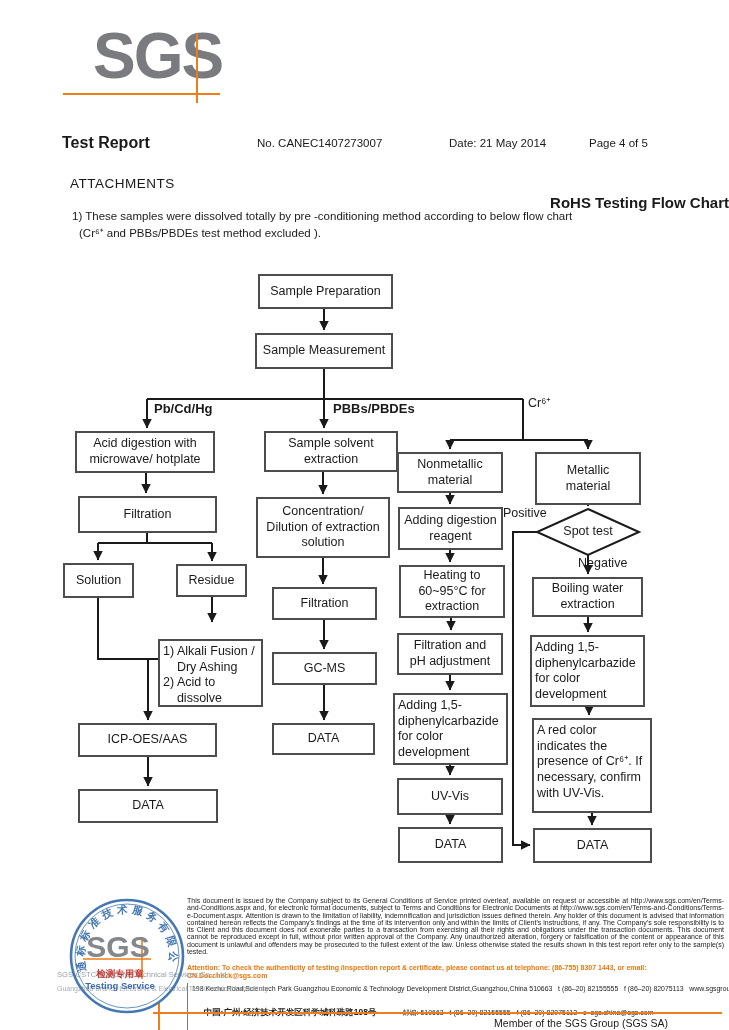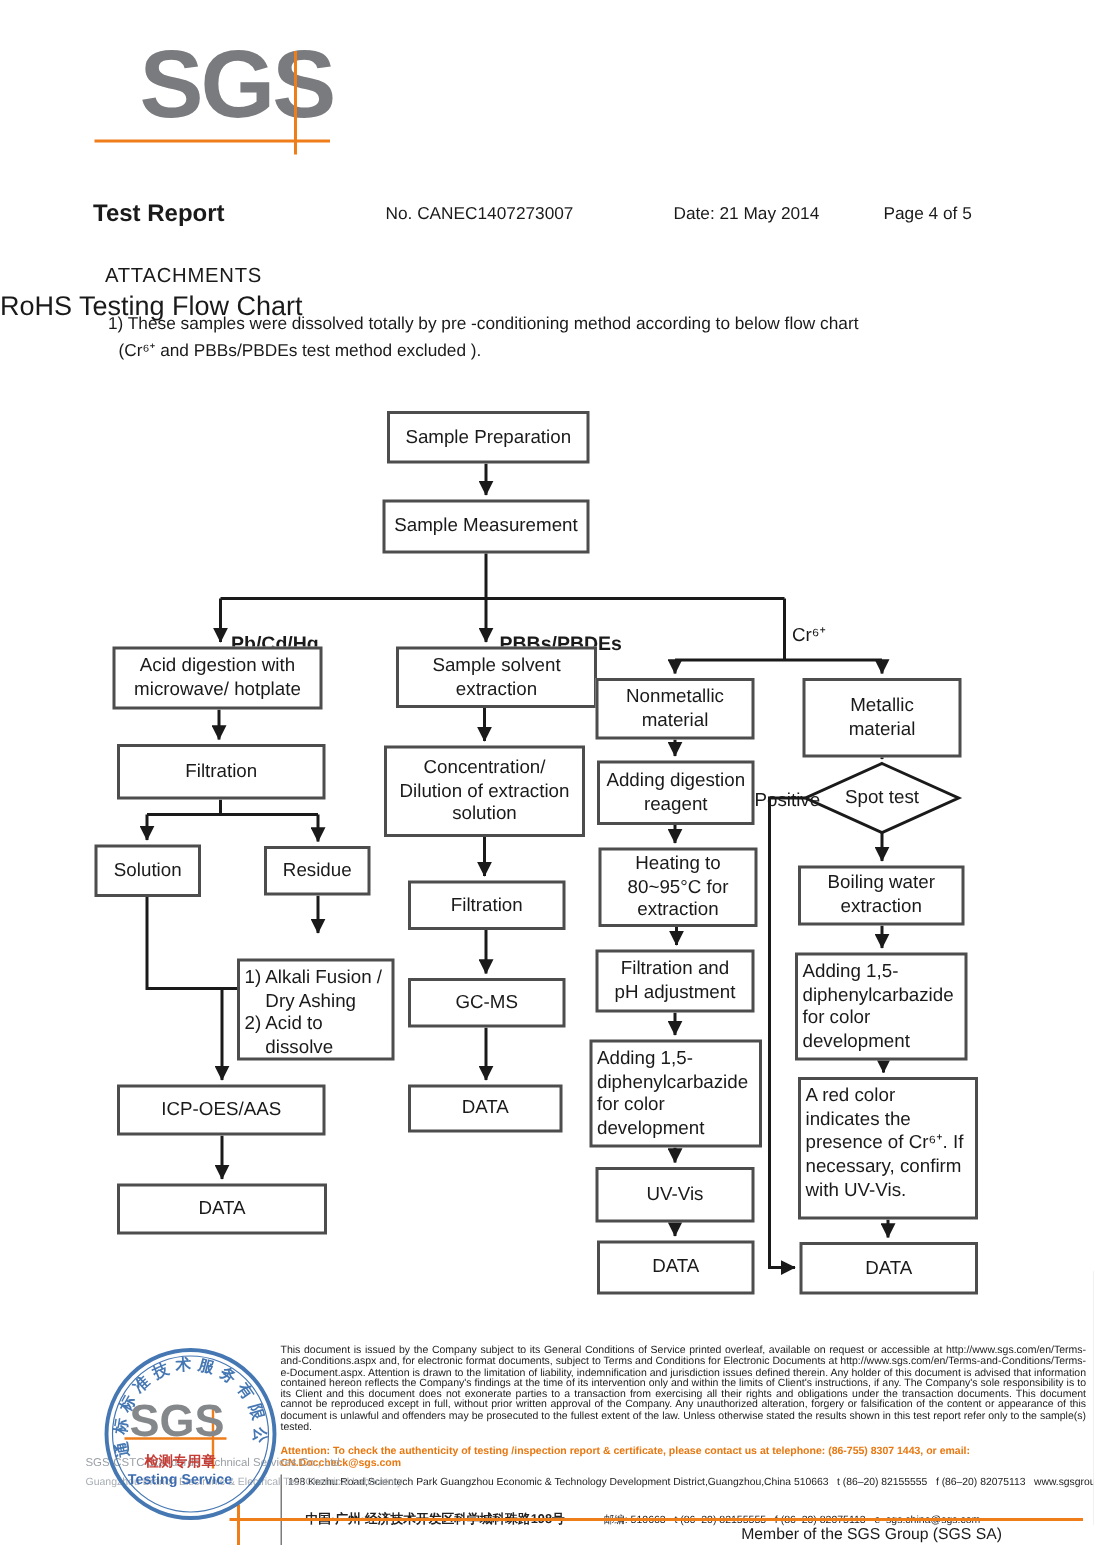--- a/index.html
+++ b/index.html
@@ -9,31 +9,31 @@
   .logo-text{position:absolute;left:93px;top:24px;font-size:64px;font-weight:bold;
              color:#7a7b7e;letter-spacing:-2px;line-height:1;}
   .logo-hline{position:absolute;left:63px;top:93px;width:157px;height:2px;background:#ef7d1a;}
   .logo-vline{position:absolute;left:196px;top:34px;width:2px;height:69px;background:#ef7d1a;}
   
   .h-title{position:absolute;left:62px;top:134px;font-size:16px;font-weight:bold;}
   .h-no{position:absolute;left:257px;top:137px;font-size:11.5px;}
   .h-date{position:absolute;left:449px;top:137px;font-size:11.5px;}
   .h-page{position:absolute;left:589px;top:137px;font-size:11.5px;}
   .attachments{position:absolute;left:70px;top:176px;font-size:13.5px;letter-spacing:.5px;}
-  .chart-title{position:absolute;left:0;top:194px;width:729px;text-align:left;
-               font-size:18px;font-weight:normal;}
+  .chart-title{position:absolute;left:0;top:194px;width:729px;text-align:right;
+               font-size:15px;font-weight:bold;}
   .note1{position:absolute;left:72px;top:210px;font-size:11.5px;}
   .note2{position:absolute;left:79px;top:225px;font-size:11.5px;}
   
   .connectors{position:absolute;left:0;top:0;z-index:1;}
   .fbox{position:absolute;box-sizing:border-box;border:2px solid #4d4d4d;background:#fff;
         display:flex;align-items:center;justify-content:center;text-align:center;
         font-size:12.5px;line-height:1.25;white-space:pre-wrap;z-index:2;padding:1px 2px;}
   .fbox.al{align-items:flex-start;justify-content:flex-start;text-align:left;padding:3px 3px;}
-  .flabel{position:absolute;z-index:2;font-size:12.5px;background:transparent;margin-top:20px;}
+  .flabel{position:absolute;z-index:2;font-size:12.5px;background:transparent;}
   .flabel.b{font-weight:bold;font-size:13px;}
   .spot-label{position:absolute;z-index:2;font-size:12.5px;text-align:center;}
   
   .legal{position:absolute;left:187px;top:897px;width:537px;font-size:7px;line-height:7.3px;
          color:#1c1c1c;text-align:justify;}
   .attention{position:absolute;left:187px;top:964px;width:537px;font-size:7px;line-height:7.6px;
              color:#e8770f;font-weight:bold;}
   .addr{position:absolute;left:187px;top:983px;width:537px;border-left:1px solid #7c7c7c;
         padding-left:4px;}
   .addr-row1{font-size:6.9px;color:#222;white-space:pre;line-height:11px;}
@@ -135,21 +135,21 @@
   <div class="fbox" style="left:398px;top:507px;width:105px;height:43px">Adding digestion
 reagent</div>
 
   <div class="flabel" style="left:503px;top:506px">Positive</div>
   <div class="spot-label" style="left:538px;top:524px;width:100px">Spot test</div>
   <div class="flabel" style="left:578px;top:556px">Negative</div>
 
   <div class="fbox" style="left:63px;top:563px;width:71px;height:35px">Solution</div>
   <div class="fbox" style="left:176px;top:564px;width:71px;height:33px">Residue</div>
   <div class="fbox" style="left:399px;top:565px;width:106px;height:53px">Heating to
-80~95°C for
+60~95°C for
 extraction</div>
   <div class="fbox" style="left:532px;top:577px;width:111px;height:40px">Boiling water
 extraction</div>
   <div class="fbox" style="left:272px;top:587px;width:105px;height:33px">Filtration</div>
 
   <div class="fbox al" style="left:158px;top:639px;width:105px;height:68px">1) Alkali Fusion /
     Dry Ashing
 2) Acid to
     dissolve</div>
   <div class="fbox" style="left:397px;top:633px;width:106px;height:42px">Filtration and

